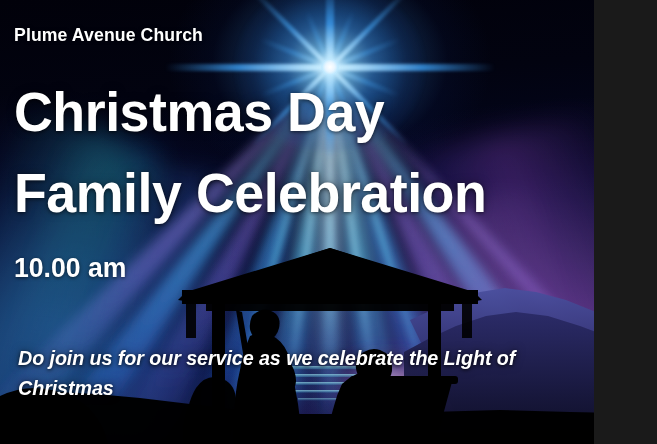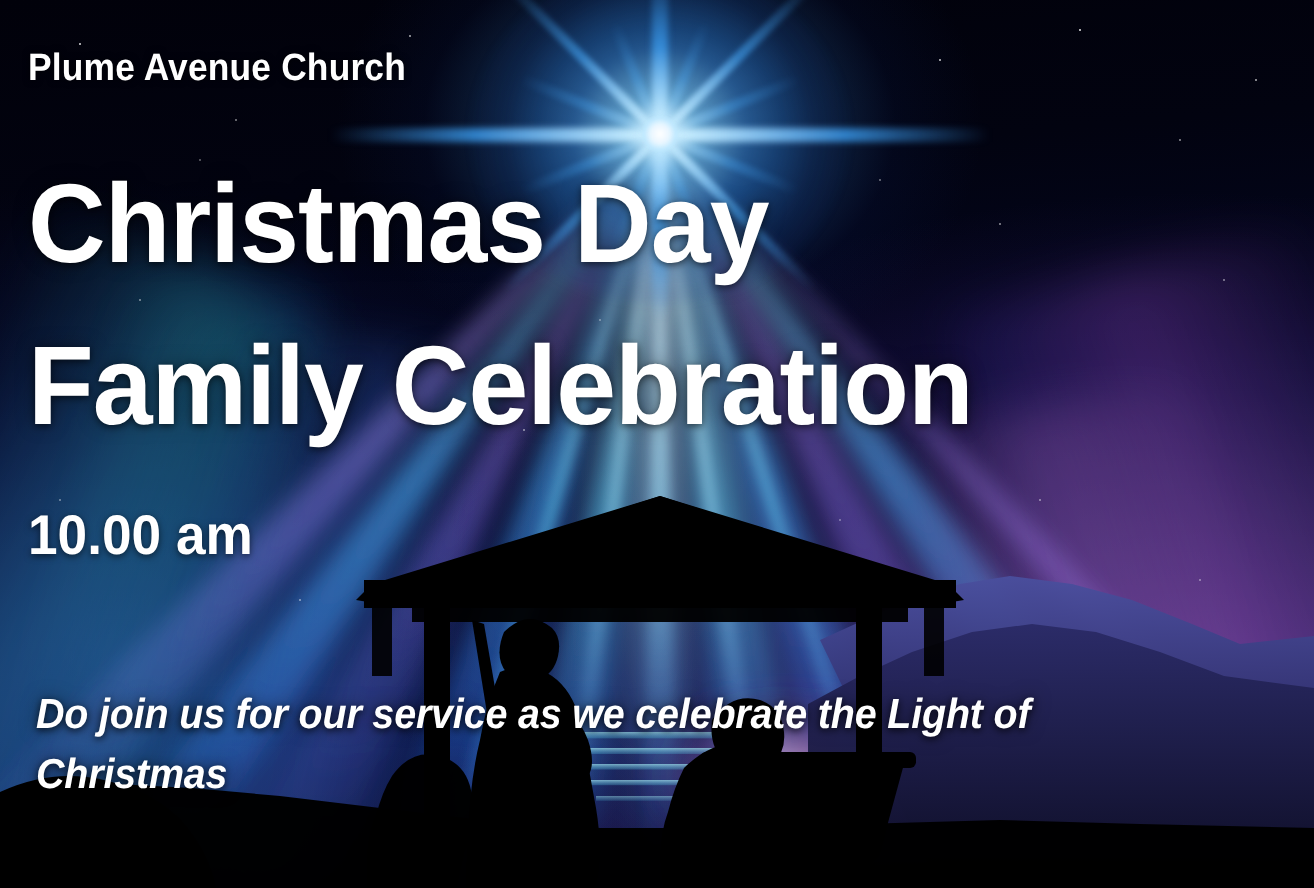--- a/index.html
+++ b/index.html
@@ -1,21 +1,21 @@
 <!DOCTYPE html>
 <html><head>
 <meta charset="utf-8">
 <title>Christmas Day Family Celebration</title>
 <style>
   html,body{margin:0;padding:0;background:#1a1a1a;}
   *{box-sizing:border-box;}
 
   .poster{
     position:relative;
-    width:657px;height:444px;
+    width:594px;height:444px;
     overflow:hidden;
     background:#a21caf;
     font-family:"Liberation Sans", sans-serif;
   }
 
   
   .sky{
     position:absolute;inset:0;
     background:
       radial-gradient(ellipse 190px 150px at 330px 62px, rgba(150,215,255,.50) 0%, rgba(60,150,235,.30) 32%, rgba(12,40,110,.12) 62%, rgba(0,0,0,0) 85%),

